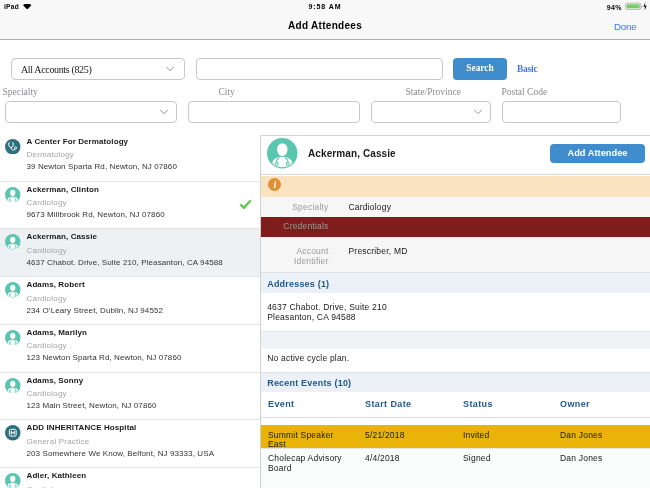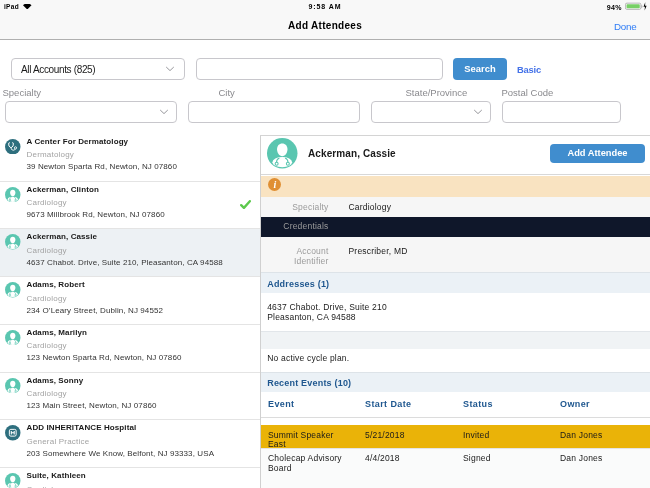--- a/index.html
+++ b/index.html
@@ -12,21 +12,21 @@
 #topbar { position:absolute; left:0; top:0; width:650px; height:40px;
   background:#f8f8f8; border-bottom:1px solid #b0b0b0; }
 #ipad { left:4px; top:3px; font-size:6.5px; font-weight:bold; letter-spacing:0.3px; color:#000; }
 #time { left:0; right:0; top:2.5px; text-align:center; font-size:7px; font-weight:bold; letter-spacing:0.9px; color:#000; }
 #batt { right:3px; top:2px; font-size:7px; font-weight:bold; letter-spacing:0.3px; color:#000; }
 #navtitle { left:0; right:0; top:20px; text-align:center; font-size:10px; font-weight:bold; letter-spacing:0.3px; color:#000; }
 #done { right:13.5px; top:21.3px; font-size:9.8px; letter-spacing:-0.2px; color:#2e7cf6; }
 
 
 #search { position:absolute; left:0; top:41px; width:650px; height:95px; background:#fff;
-  border-bottom:1px solid #d4d4d4; }
+  border-bottom:1px solid #d4d4d4;font-family:Liberation Serif, serif; }
 .inp { position:absolute; background:#fff; border:1px solid #c8c7cc; border-radius:4px; }
 .flabel { position:absolute; font-size:9.5px; color:#8a8a8e; line-height:1; }
 #btn-search { position:absolute; left:453px; top:17px; width:54px; height:21.5px;
   background:#408dce; border-radius:4px; color:#fff; font-size:9.4px; font-weight:bold;
   text-align:center; line-height:21.5px; }
 #basic { position:absolute; left:517px; top:23.3px; font-size:9.4px; font-weight:bold; letter-spacing:-0.2px; color:#4472e8; }
 .chev { position:absolute; width:10px; height:6px; }
 
 
 .row { position:absolute; left:0; width:260px; height:47.75px; border-bottom:1px solid #e4e4e4; background:#fff; }
@@ -191,21 +191,21 @@
       </div>
     <div class="row" style="top:468.05px;">
         <svg class="ic" width="15.5" height="15.5" viewBox="0 0 31 31">
           <circle cx="15.5" cy="15.5" r="15.5" fill="#5ac6b0"></circle>
           <path d="M15.5 5.6 c3.2 0 5.3 2.4 5.3 5.9 c0 3.6 -2.2 7 -5.3 7 c-3.1 0 -5.3 -3.4 -5.3 -7 c0 -3.5 2.1 -5.9 5.3 -5.9 Z" fill="#fff"></path>
           <ellipse cx="15.5" cy="24.6" rx="10" ry="5.2" fill="#fff"></ellipse>
           <path d="M12.6 20.3 c-1.8 0.8 -3 2.3 -2.9 4.3 M18.4 20.3 c1.8 0.8 3 2.3 2.9 4.3" stroke="#5ac6b0" stroke-width="1.3" fill="none"></path>
           <circle cx="9.8" cy="26.2" r="1.6" fill="none" stroke="#5ac6b0" stroke-width="1.3"></circle>
           <circle cx="21.2" cy="26.2" r="1.6" fill="none" stroke="#5ac6b0" stroke-width="1.3"></circle>
         </svg>
-        <div class="ttl">Suite, Kathleen</div>
+        <div class="ttl">Adler, Kathleen</div>
         <div class="spc">Cardiology</div>
         <div class="adr"></div>
       </div>
   </div>
   <div id="vline"></div>
 
   <div id="detail">
     <div id="dheader"></div>
     <svg style="position:absolute; left:6px; top:2px;" width="30.5" height="30.5" viewBox="0 0 31 31">
       <circle cx="15.5" cy="15.5" r="15.5" fill="#5ac6b0"></circle>
@@ -222,21 +222,21 @@
       <svg style="position:absolute; left:7.4px; top:2.5px;" width="13" height="13" viewBox="0 0 13 13">
         <circle cx="6.5" cy="6.5" r="6.5" fill="#e08f33"></circle>
         <text x="7" y="10" font-size="10" font-style="italic" font-weight="bold" font-family="Liberation Serif, serif" fill="#fff" text-anchor="middle">i</text>
       </svg>
     </div>
 
     <div class="drow" style="top:60.5px; height:20.5px; background:#f6f6f6;">
       <div class="dlab" style="top:6.3px;">Specialty</div>
       <div class="dval" style="top:6.3px;">Cardiology</div>
     </div>
-    <div class="drow" style="top:81px; height:19.5px; background:#0f172a;">
+    <div class="drow" style="top:81px; height:19.5px; background:#7f1d1d;">
       <div class="dlab" style="top:5.3px;">Credentials</div>
     </div>
     <div class="drow" style="top:100.5px; height:35.5px; background:#f6f6f6;">
       <div class="dlab" style="top:10.4px;">Account Identifier</div>
       <div class="dval" style="top:10.4px;">Prescriber, MD</div>
     </div>
 
     <div class="shead" style="top:136px; height:21px;">
         <span style="top:6.5px;">Addresses (1)</span>
       </div>

